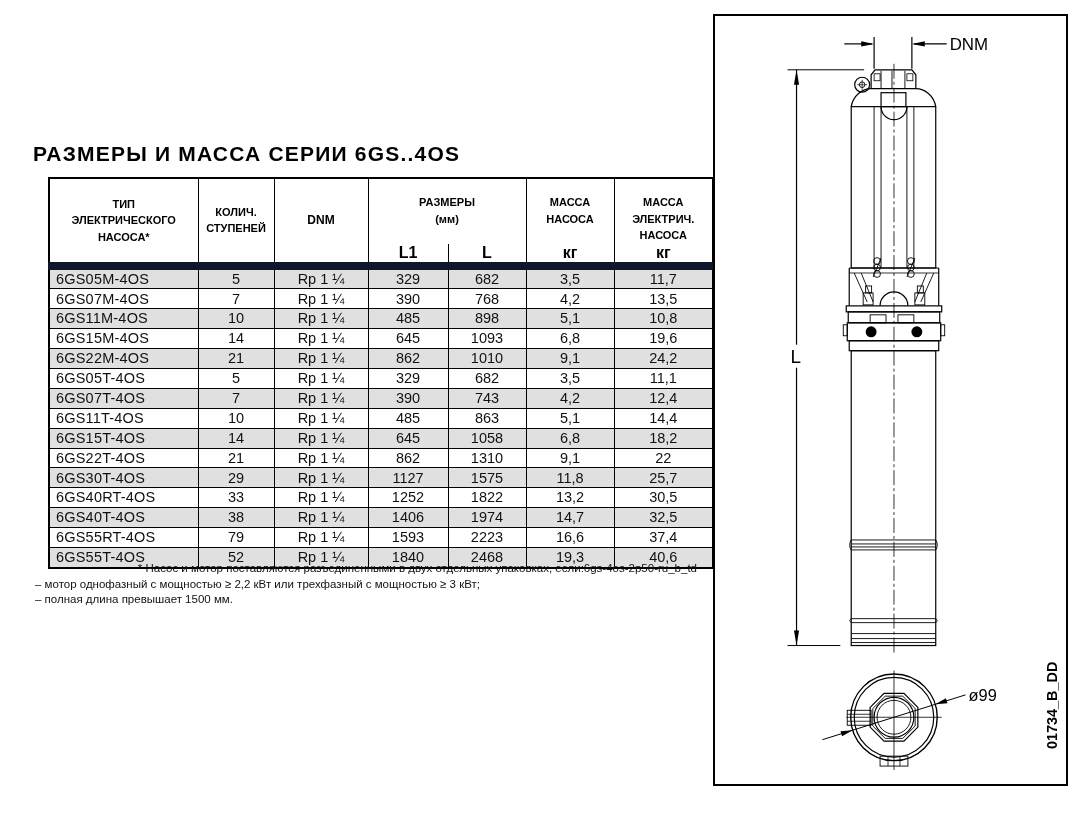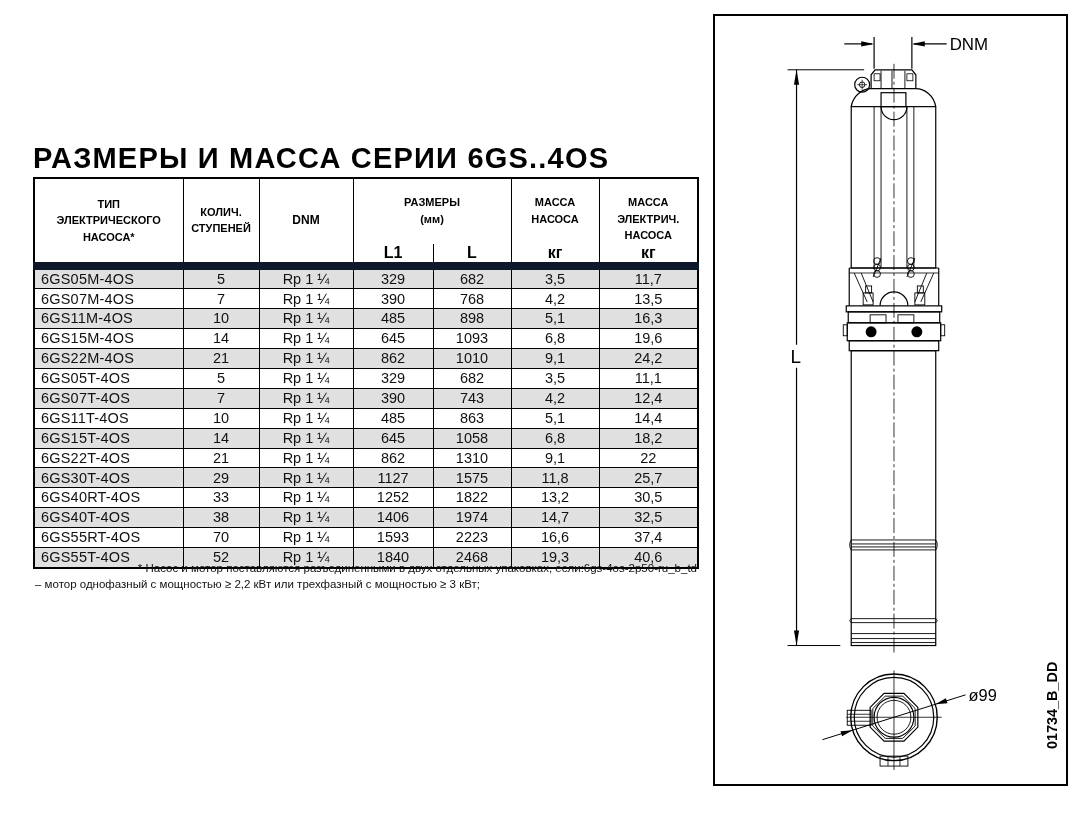--- a/index.html
+++ b/index.html
@@ -1,20 +1,20 @@
 <!DOCTYPE html>
 <html><head>
 <meta charset="utf-8">
 <style>
   html,body{margin:0;padding:0;background:#fff;}
   #page{position:relative;width:1087px;height:831px;background:#ffffff;overflow:hidden;
         font-family:"Liberation Sans", sans-serif;color:#000;}
-  .page-title{position:absolute;left:33px;top:142px;font-size:29px;font-weight:bold;
+  .page-title{position:absolute;left:33px;top:142px;font-size:21px;font-weight:bold;
         letter-spacing:1.2px;white-space:nowrap;}
-  .table-wrap{position:absolute;left:33px;top:177px;}
+  .table-wrap{position:absolute;left:48px;top:177px;}
   table.dim-table{border-collapse:collapse;table-layout:fixed;border:2px solid #000;}
   .dim-table th{font-weight:bold;border-left:1px solid #000;border-right:1px solid #000;
         white-space:pre-line;padding:0;text-align:center;}
   .row-h1{height:55px;}
   .row-h2{height:22px;}
   .row-h1 th{font-size:11px;line-height:1.5;vertical-align:middle;}
   .row-h1 th.vtop{vertical-align:top;padding-top:15px;margin-top:36px;}
   .row-h1 th.dnm-h{font-size:12px;}
   .row-h2 th{font-size:16px;vertical-align:middle;}
   .dim-table tbody td{border:1px solid #000;height:18.9px;padding:0;font-size:14.5px;
@@ -89,21 +89,21 @@
             <td>4,2</td>
             <td>13,5</td>
           </tr>
           <tr class="shaded">
             <td class="col-type">6GS11M-4OS</td>
             <td>10</td>
             <td>Rp 1 ¼</td>
             <td>485</td>
             <td>898</td>
             <td>5,1</td>
-            <td>16,3</td>
+            <td>10,8</td>
           </tr>
           <tr>
             <td class="col-type">6GS15M-4OS</td>
             <td>14</td>
             <td>Rp 1 ¼</td>
             <td>645</td>
             <td>1093</td>
             <td>6,8</td>
             <td>19,6</td>
           </tr>
@@ -183,21 +183,21 @@
             <td class="col-type">6GS40T-4OS</td>
             <td>38</td>
             <td>Rp 1 ¼</td>
             <td>1406</td>
             <td>1974</td>
             <td>14,7</td>
             <td>32,5</td>
           </tr>
           <tr>
             <td class="col-type">6GS55RT-4OS</td>
-            <td>70</td>
+            <td>79</td>
             <td>Rp 1 ¼</td>
             <td>1593</td>
             <td>2223</td>
             <td>16,6</td>
             <td>37,4</td>
           </tr>
           <tr class="shaded">
             <td class="col-type">6GS55T-4OS</td>
             <td>52</td>
             <td>Rp 1 ¼</td>
@@ -209,20 +209,21 @@
         </tbody>
     </table>
   </div>
 
   <div class="footnotes">
     <div class="fn-row">
       <span>* Насос и мотор поставляются разъединенными в двух отдельных упаковках, если:</span>
       <span>6gs-4os-2p50-ru_b_td</span>
     </div>
     <div>– мотор однофазный с мощностью ≥ 2,2 кВт или трехфазный с мощностью ≥ 3 кВт;</div>
+    <div>– полная длина превышает 1500 мм.</div>
   </div>
 
   <div class="drawing-panel">
     <svg viewBox="0 0 353 771" preserveAspectRatio="none">
       <g stroke="#000" stroke-width="1.2" fill="none">
 
         <g>
           <line x1="160" y1="21" x2="160" y2="53"></line>
           <line x1="198" y1="21" x2="198" y2="53"></line>
           <line x1="130" y1="28" x2="158" y2="28"></line>

